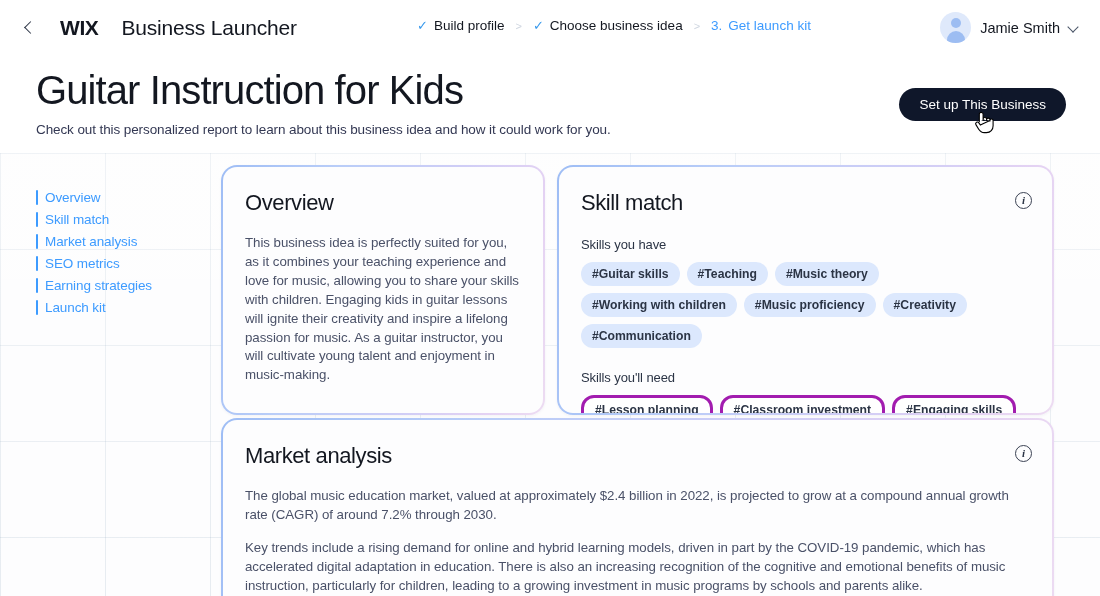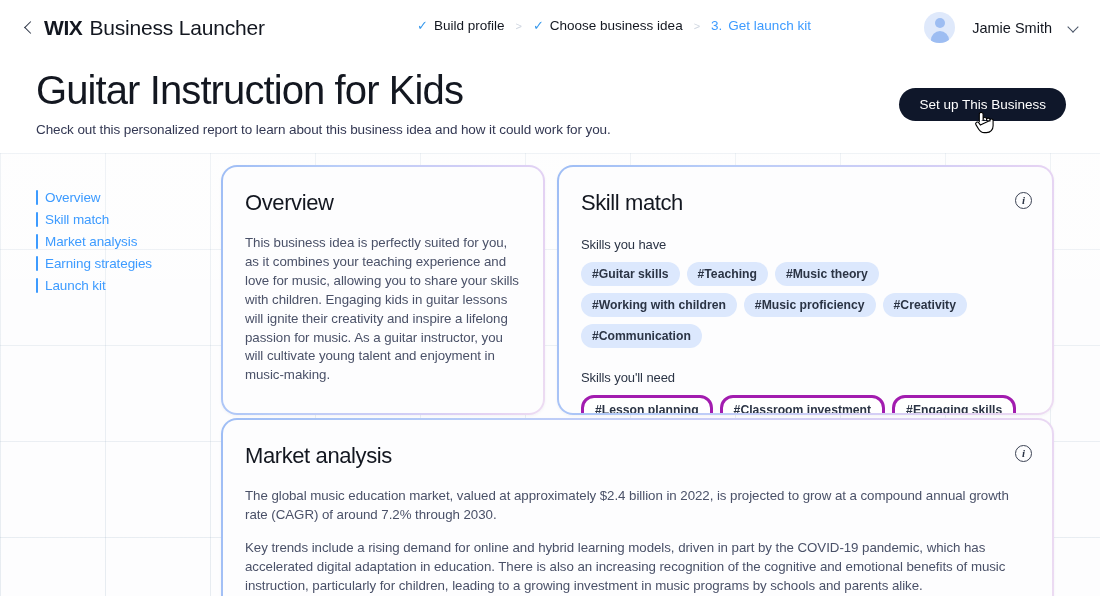--- a/index.html
+++ b/index.html
@@ -28,21 +28,21 @@
     display: flex;
     align-items: center;
     padding: 0 22px 0 22px;
     background: #ffffff;
     z-index: 6;
   }
 
   .brand {
     display: flex;
     align-items: center;
-    gap: 6px;
+    gap: 22px;
     cursor: pointer;
   }
   .back-chevron {
     width: 14px; height: 14px;
     display: inline-block;
     position: relative;
     margin-right: 2px;
   }
   .back-chevron::before {
     content: "";
@@ -100,21 +100,21 @@
     user-select: none;
   }
 
   
   .user {
     position: absolute;
     right: 22px;
     top: 12px;
     display: flex;
     align-items: center;
-    gap: 17px;
+    gap: 9px;
     cursor: pointer;
   }
   .avatar {
     width: 31px; height: 31px;
     border-radius: 50%;
     background: #dfe9fb;
     position: relative;
     overflow: hidden;
     flex: none;
   }
@@ -401,20 +401,24 @@
       <div class="nav-item">
         <span class="nav-bar"></span>
         <span class="nav-label">Skill match</span>
       </div>
       <div class="nav-item">
         <span class="nav-bar"></span>
         <span class="nav-label">Market analysis</span>
       </div>
       <div class="nav-item">
         <span class="nav-bar"></span>
+        <span class="nav-label">SEO metrics</span>
+      </div>
+      <div class="nav-item">
+        <span class="nav-bar"></span>
         <span class="nav-label">Earning strategies</span>
       </div>
       <div class="nav-item">
         <span class="nav-bar"></span>
         <span class="nav-label">Launch kit</span>
       </div>
     </div>
 
     <div class="card" id="card-overview">
       <div class="card-inner">

